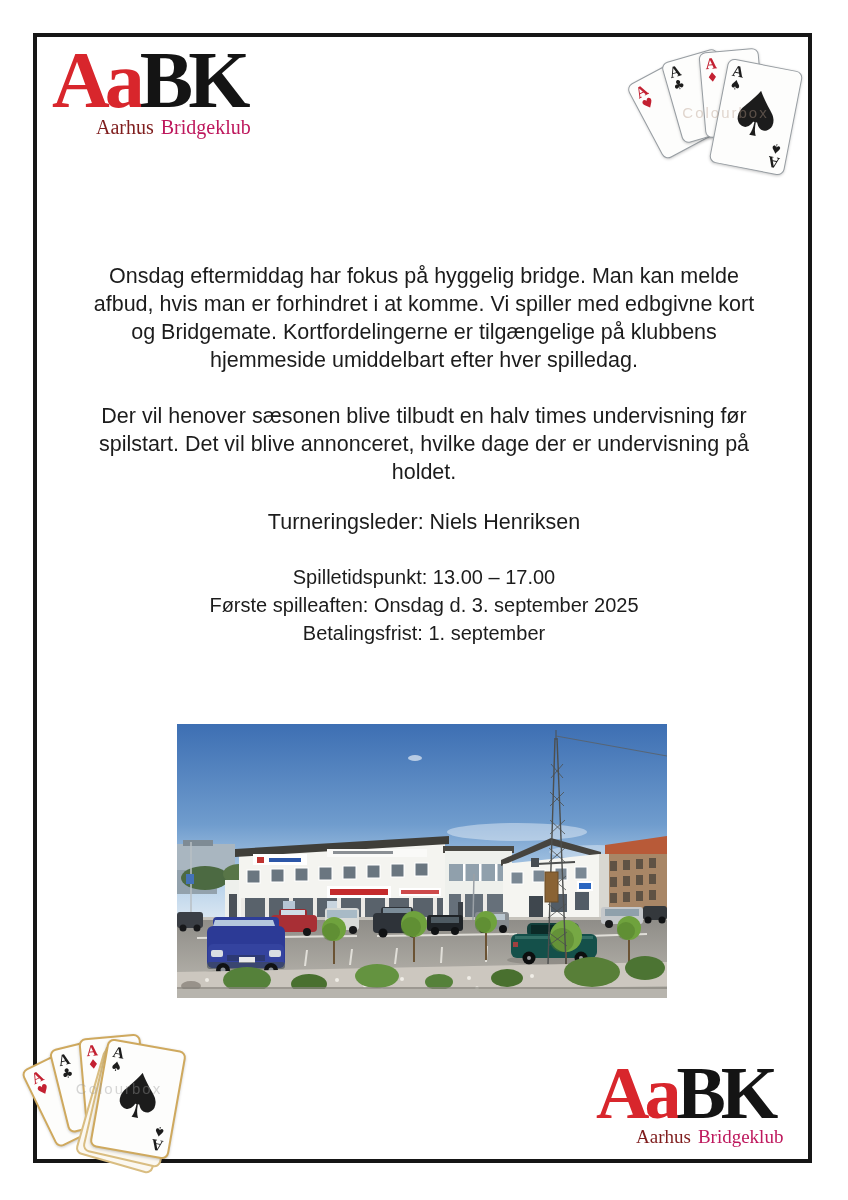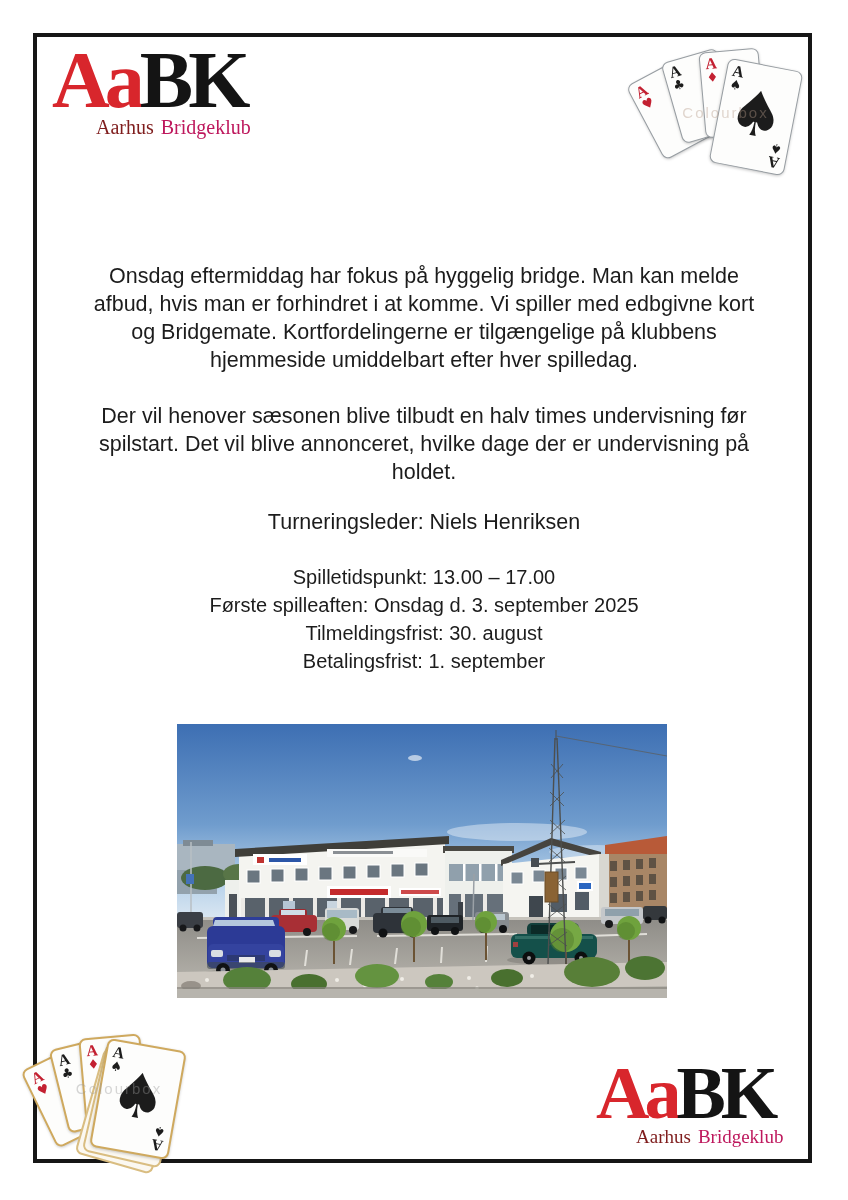--- a/index.html
+++ b/index.html
@@ -116,21 +116,20 @@
   </div>
 
 
   <p class="para p1">Onsdag eftermiddag har fokus på hyggelig bridge. Man kan melde afbud, hvis man er forhindret i at komme. Vi spiller med edbgivne kort og Bridgemate. Kortfordelingerne er tilgængelige på klubbens hjemmeside umiddelbart efter hver spilledag.</p>
   <p class="para p2">Der vil henover sæsonen blive tilbudt en halv times undervisning før spilstart. Det vil blive annonceret, hvilke dage der er undervisning på holdet.</p>
   <div class="leader">Turneringsleder: Niels Henriksen</div>
 
   <div class="details">
     <div>Spilletidspunkt: 13.00 – 17.00</div>
     <div>Første spilleaften: Onsdag d. 3. september 2025</div>
-    <div>Tilmeldingsfrist: 30. august</div>
     <div>Betalingsfrist: 1. september</div>
   </div>
 
   <svg class="photo" viewBox="0 0 490 274" width="490" height="274" preserveAspectRatio="none">
     <defs>
       <linearGradient id="skyg" x1="0" y1="0" x2="0" y2="1">
         <stop offset="0" stop-color="#3d6fb3"></stop>
           <stop offset="0.5" stop-color="#6f9ccd"></stop>
         <stop offset="0.8" stop-color="#b8d2ea"></stop>
           <stop offset="1" stop-color="#dfeaf3"></stop>

